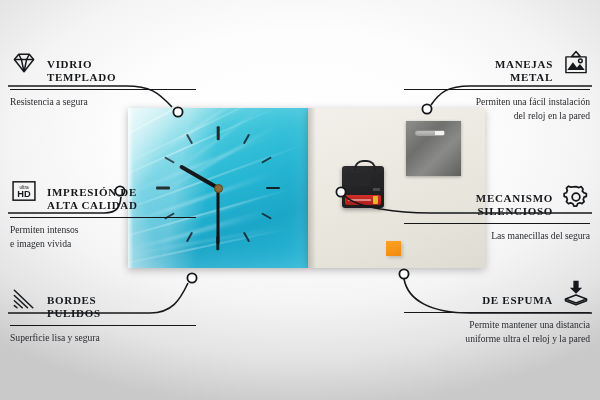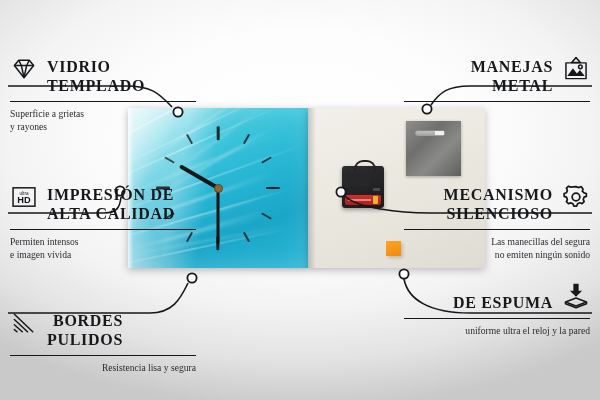--- a/index.html
+++ b/index.html
@@ -112,21 +112,21 @@
   #leaders{position:absolute;left:0;top:0;width:600px;height:400px;pointer-events:none;}
   .callout{position:absolute;width:186px;}
   .callout.left{left:10px;text-align:left;}
   .callout.right{right:10px;text-align:right;}
 
   .head{display:flex;align-items:center;gap:9px;}
   .callout.right .head{flex-direction:row-reverse;}
   .ico{flex:0 0 auto;width:28px;height:28px;display:block;}
   .title{
     font-family:"Liberation Serif", serif;
-    font-size:16px;font-weight:700;letter-spacing:.7px;
+    font-size:11px;font-weight:700;letter-spacing:.7px;
     color:#16181b;line-height:1.18;text-transform:uppercase;margin-top:16px;
   }
   .rule{height:1.5px;background:#15171a;margin:5px 0 5px 0;}
   .desc{
     font-family:"Liberation Serif", serif;
     font-size:9.6px;color:#2a2c30;line-height:1.38;
   }
 </style>
 </head>
 <body>
@@ -232,22 +232,21 @@
             <path d="M22,6 L19,12 L16,26"></path>
         </g>
       </svg>
       <div class="title">
         <div>VIDRIO</div>
         <div>TEMPLADO</div>
       </div>
     </div>
     <div class="rule"></div>
     <div class="desc">
-      <div>Superficie a grietas</div>
-      <div>y rayones</div>
+      <div>Resistencia a segura</div>
     </div>
   </div>
 
   <div class="callout left" style="top:170px;">
     <div class="head">
       <svg class="ico" viewBox="0 0 32 32">
         <rect x="3.5" y="5.5" width="25" height="21" fill="none" stroke="#16181b" stroke-width="1.7"></rect>
         <text x="16" y="14" text-anchor="middle" font-family="Liberation Sans, sans-serif" font-size="5.4" fill="#16181b">ultra</text>
         <text x="16" y="23.4" text-anchor="middle" font-family="Liberation Sans, sans-serif" font-size="10.6" font-weight="bold" fill="#16181b">HD</text>
       </svg>
@@ -256,91 +255,95 @@
         <div>ALTA CALIDAD</div>
       </div>
     </div>
     <div class="rule"></div>
     <div class="desc">
       <div>Permiten intensos</div>
       <div>e imagen vívida</div>
     </div>
   </div>
 
-  <div class="callout left" style="top:296px;text-align:right;">
+  <div class="callout left" style="top:278px;">
     <div class="head">
       <svg class="ico" viewBox="0 0 32 32">
         <g stroke="#16181b" stroke-width="1.7" stroke-linecap="round">
           <path d="M5,6 L26,26"></path>
             <path d="M5,12 L20,26"></path>
             <path d="M5,18 L14,26"></path>
             <path d="M5,23.5 L8,26"></path>
         </g>
       </svg>
       <div class="title">
         <div>BORDES</div>
         <div>PULIDOS</div>
       </div>
     </div>
     <div class="rule"></div>
     <div class="desc">
-      <div>Resistencia lisa y segura</div>
+      <div>Superficie lisa y segura</div>
     </div>
   </div>
 
   <div class="callout right" style="top:42px;">
     <div class="head">
       <svg class="ico" viewBox="0 0 32 32">
         <g fill="none" stroke="#16181b" stroke-width="1.7" stroke-linejoin="round">
           <path d="M16,3 L11,8.5 L21,8.5 Z"></path>
           <rect x="4.5" y="9" width="23" height="18"></rect>
           <path d="M6,24 L12.5,15 L17,21 L20.5,17 L26,24 Z" fill="#16181b" stroke="none"></path>
           <circle cx="21" cy="13.5" r="2.1"></circle>
         </g>
       </svg>
       <div class="title">
         <div>MANEJAS</div>
         <div>METAL</div>
       </div>
     </div>
     <div class="rule"></div>
-  </div>
-
-  <div class="callout right" style="top:170px;">
+    <div class="desc">
+      <div>Permiten una fácil instalación</div>
+      <div>del reloj en la pared</div>
+    </div>
+  </div>
+
+  <div class="callout right" style="top:176px;">
     <div class="head">
       <svg class="ico" viewBox="0 0 32 32">
         <g fill="none" stroke="#16181b" stroke-width="2" stroke-linejoin="round">
           <path d="M16,4.2 l3.4,1.0 l2.6,-1.0 l2.0,2.6 l-0.8,2.6 l2.0,2.0 l2.6,0.6 l0,3.3 l-2.6,0.9 l-0.9,2.6 l1.0,2.5 l-2.4,2.3 l-2.6,-1.0 l-2.5,1.1 l-1.0,2.6 l-3.3,0 l-1.0,-2.6 l-2.6,-1.0 l-2.5,1.0 l-2.3,-2.4 l1.0,-2.5 l-1.0,-2.6 l-2.6,-0.9 l0,-3.3 l2.6,-0.9 l1.0,-2.6 l-1.0,-2.5 l2.4,-2.3 l2.5,1.0 Z"></path>
           <circle cx="16" cy="16" r="4.4"></circle>
         </g>
       </svg>
       <div class="title">
         <div>MECANISMO</div>
         <div>SILENCIOSO</div>
       </div>
     </div>
     <div class="rule"></div>
     <div class="desc">
       <div>Las manecillas del segura</div>
-      <div>no emiten ningún sonido</div>
     </div>
   </div>
 
   <div class="callout right" style="top:278px;">
     <div class="head">
       <svg class="ico" viewBox="0 0 32 32">
         <g fill="none" stroke="#16181b" stroke-width="1.8" stroke-linejoin="round">
           <path d="M13,3 L19,3 L19,11 L23,11 L16,18 L9,11 L13,11 Z" fill="#16181b" stroke="none"></path>
           <path d="M16,19.5 L28,24 L16,28.5 L4,24 Z"></path>
           <path d="M4,24 L4,26 L16,30.5 L28,26 L28,24"></path>
         </g>
       </svg>
       <div class="title">
         <div>DE ESPUMA</div>
       </div>
     </div>
     <div class="rule"></div>
     <div class="desc">
+      <div>Permite mantener una distancia</div>
       <div>uniforme ultra el reloj y la pared</div>
     </div>
   </div>
 
 </div>
 
 </body></html>

